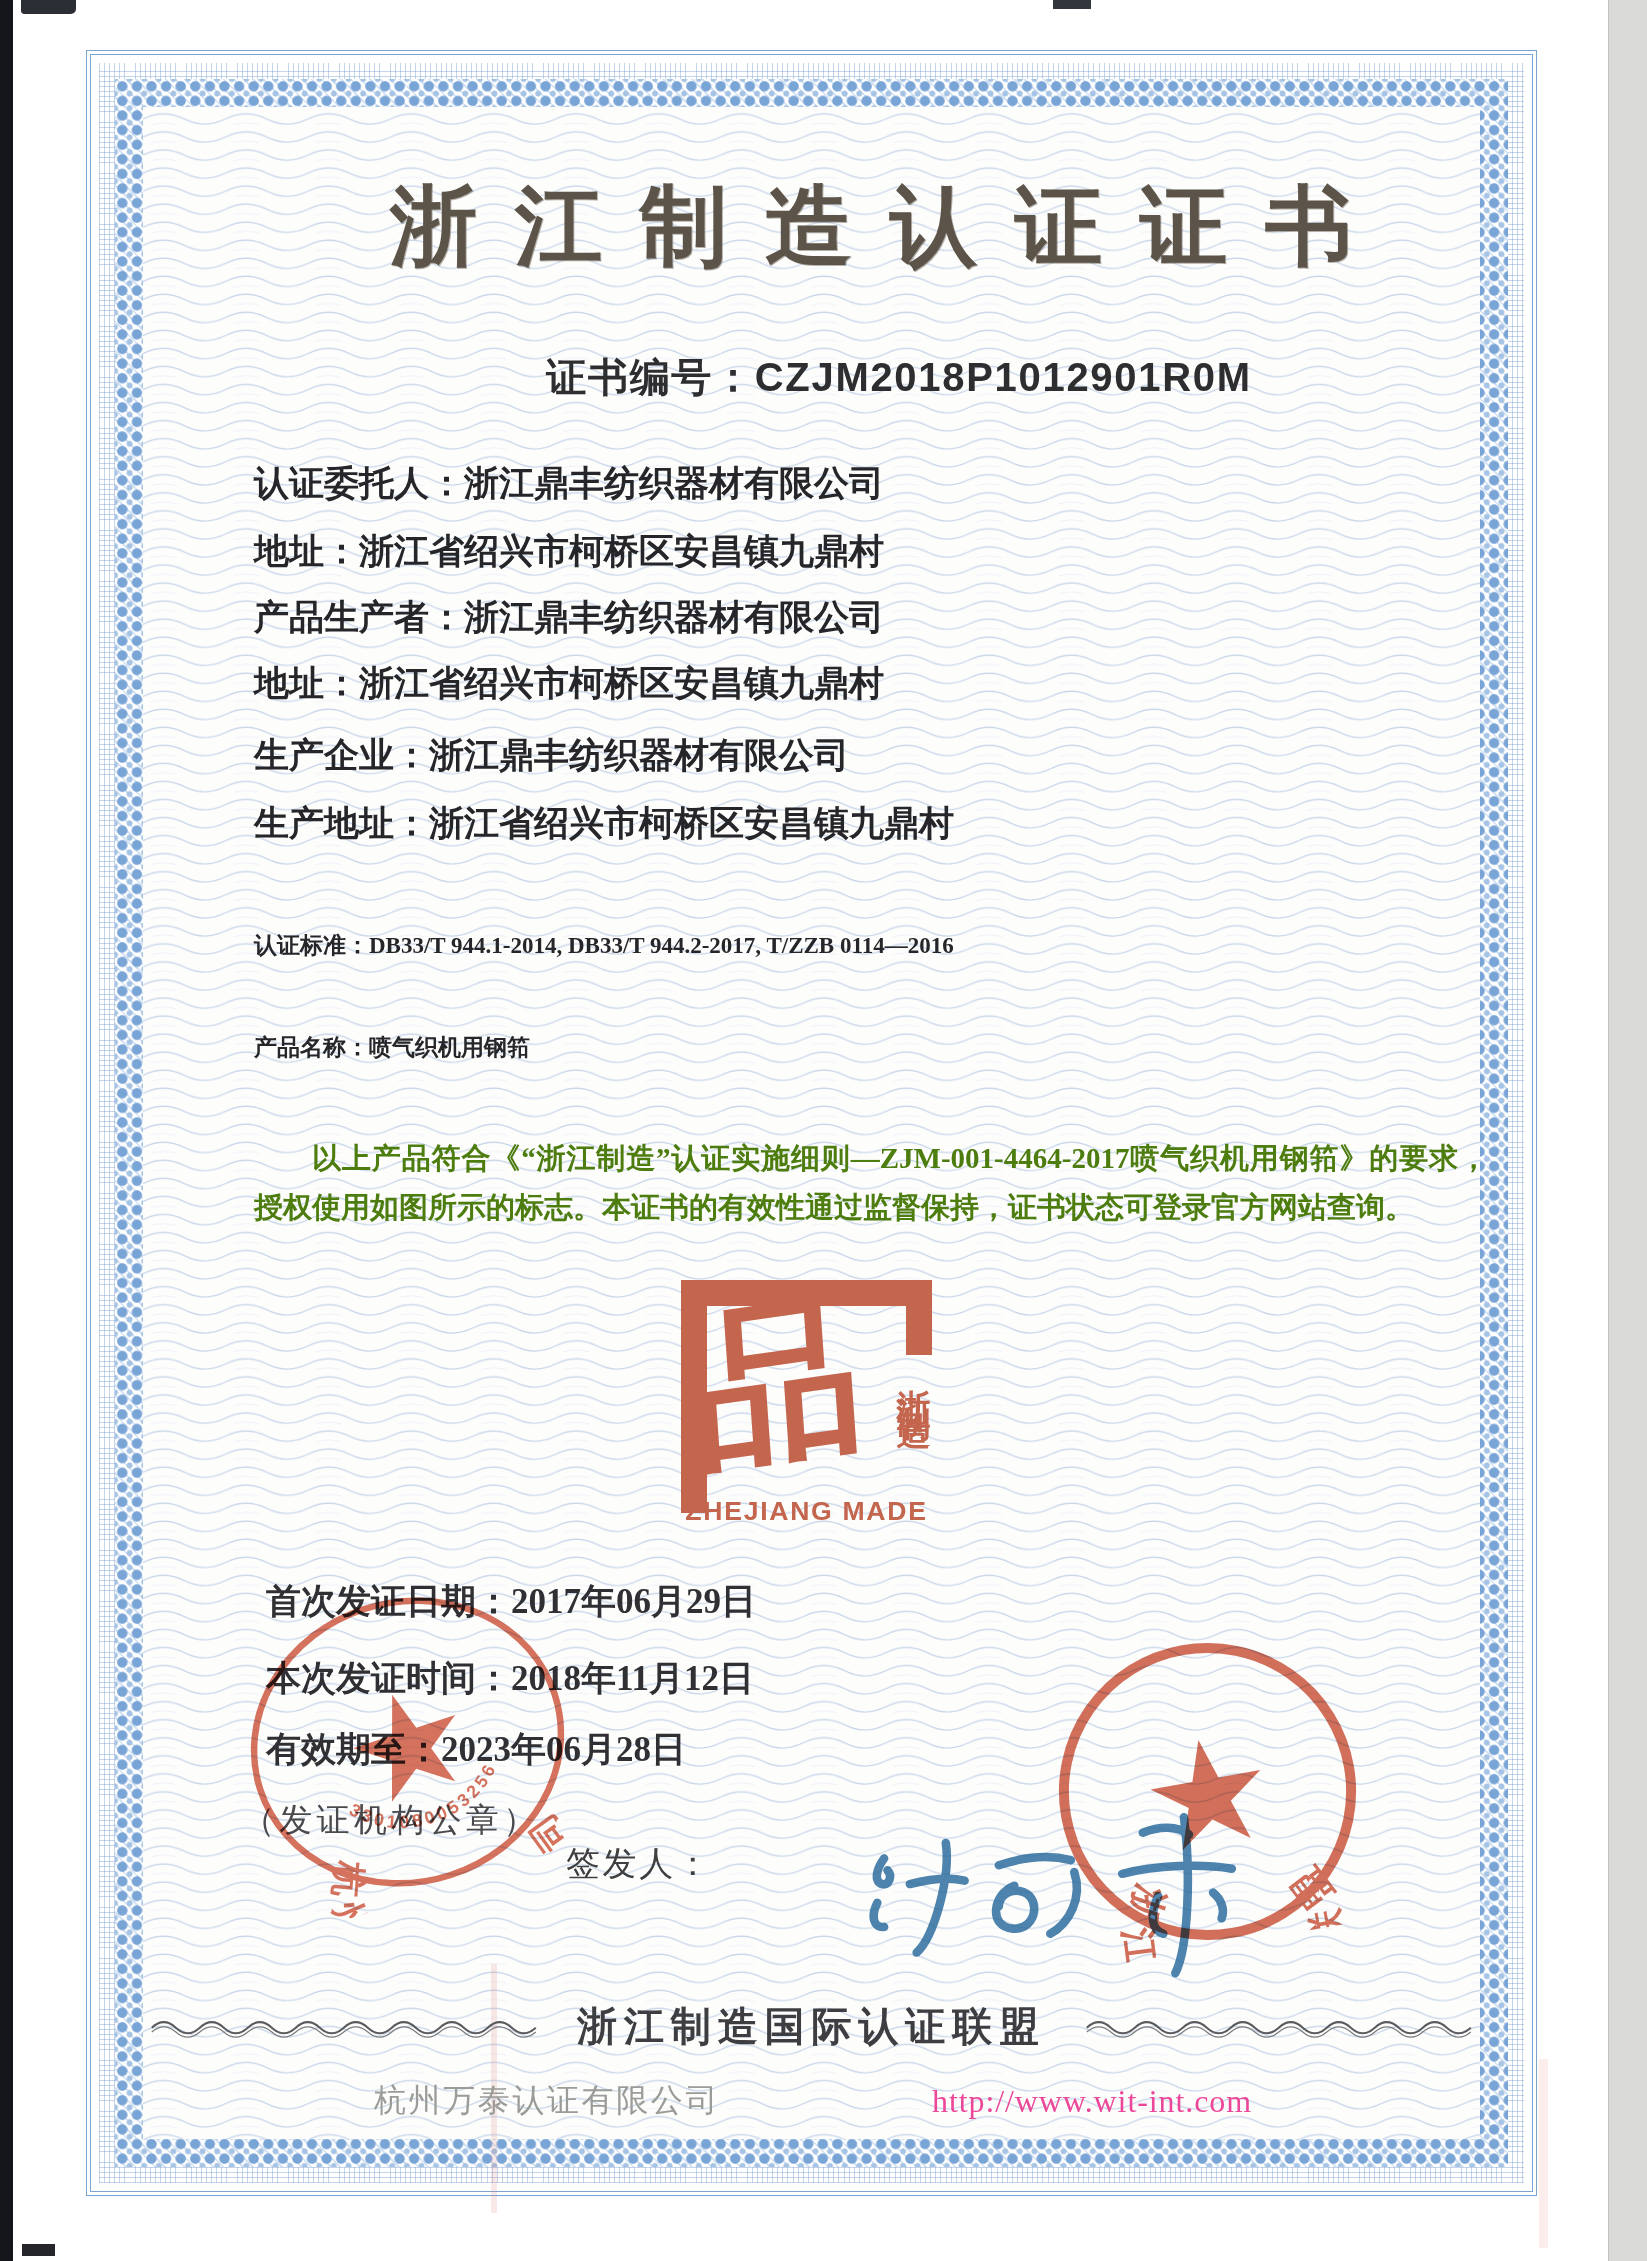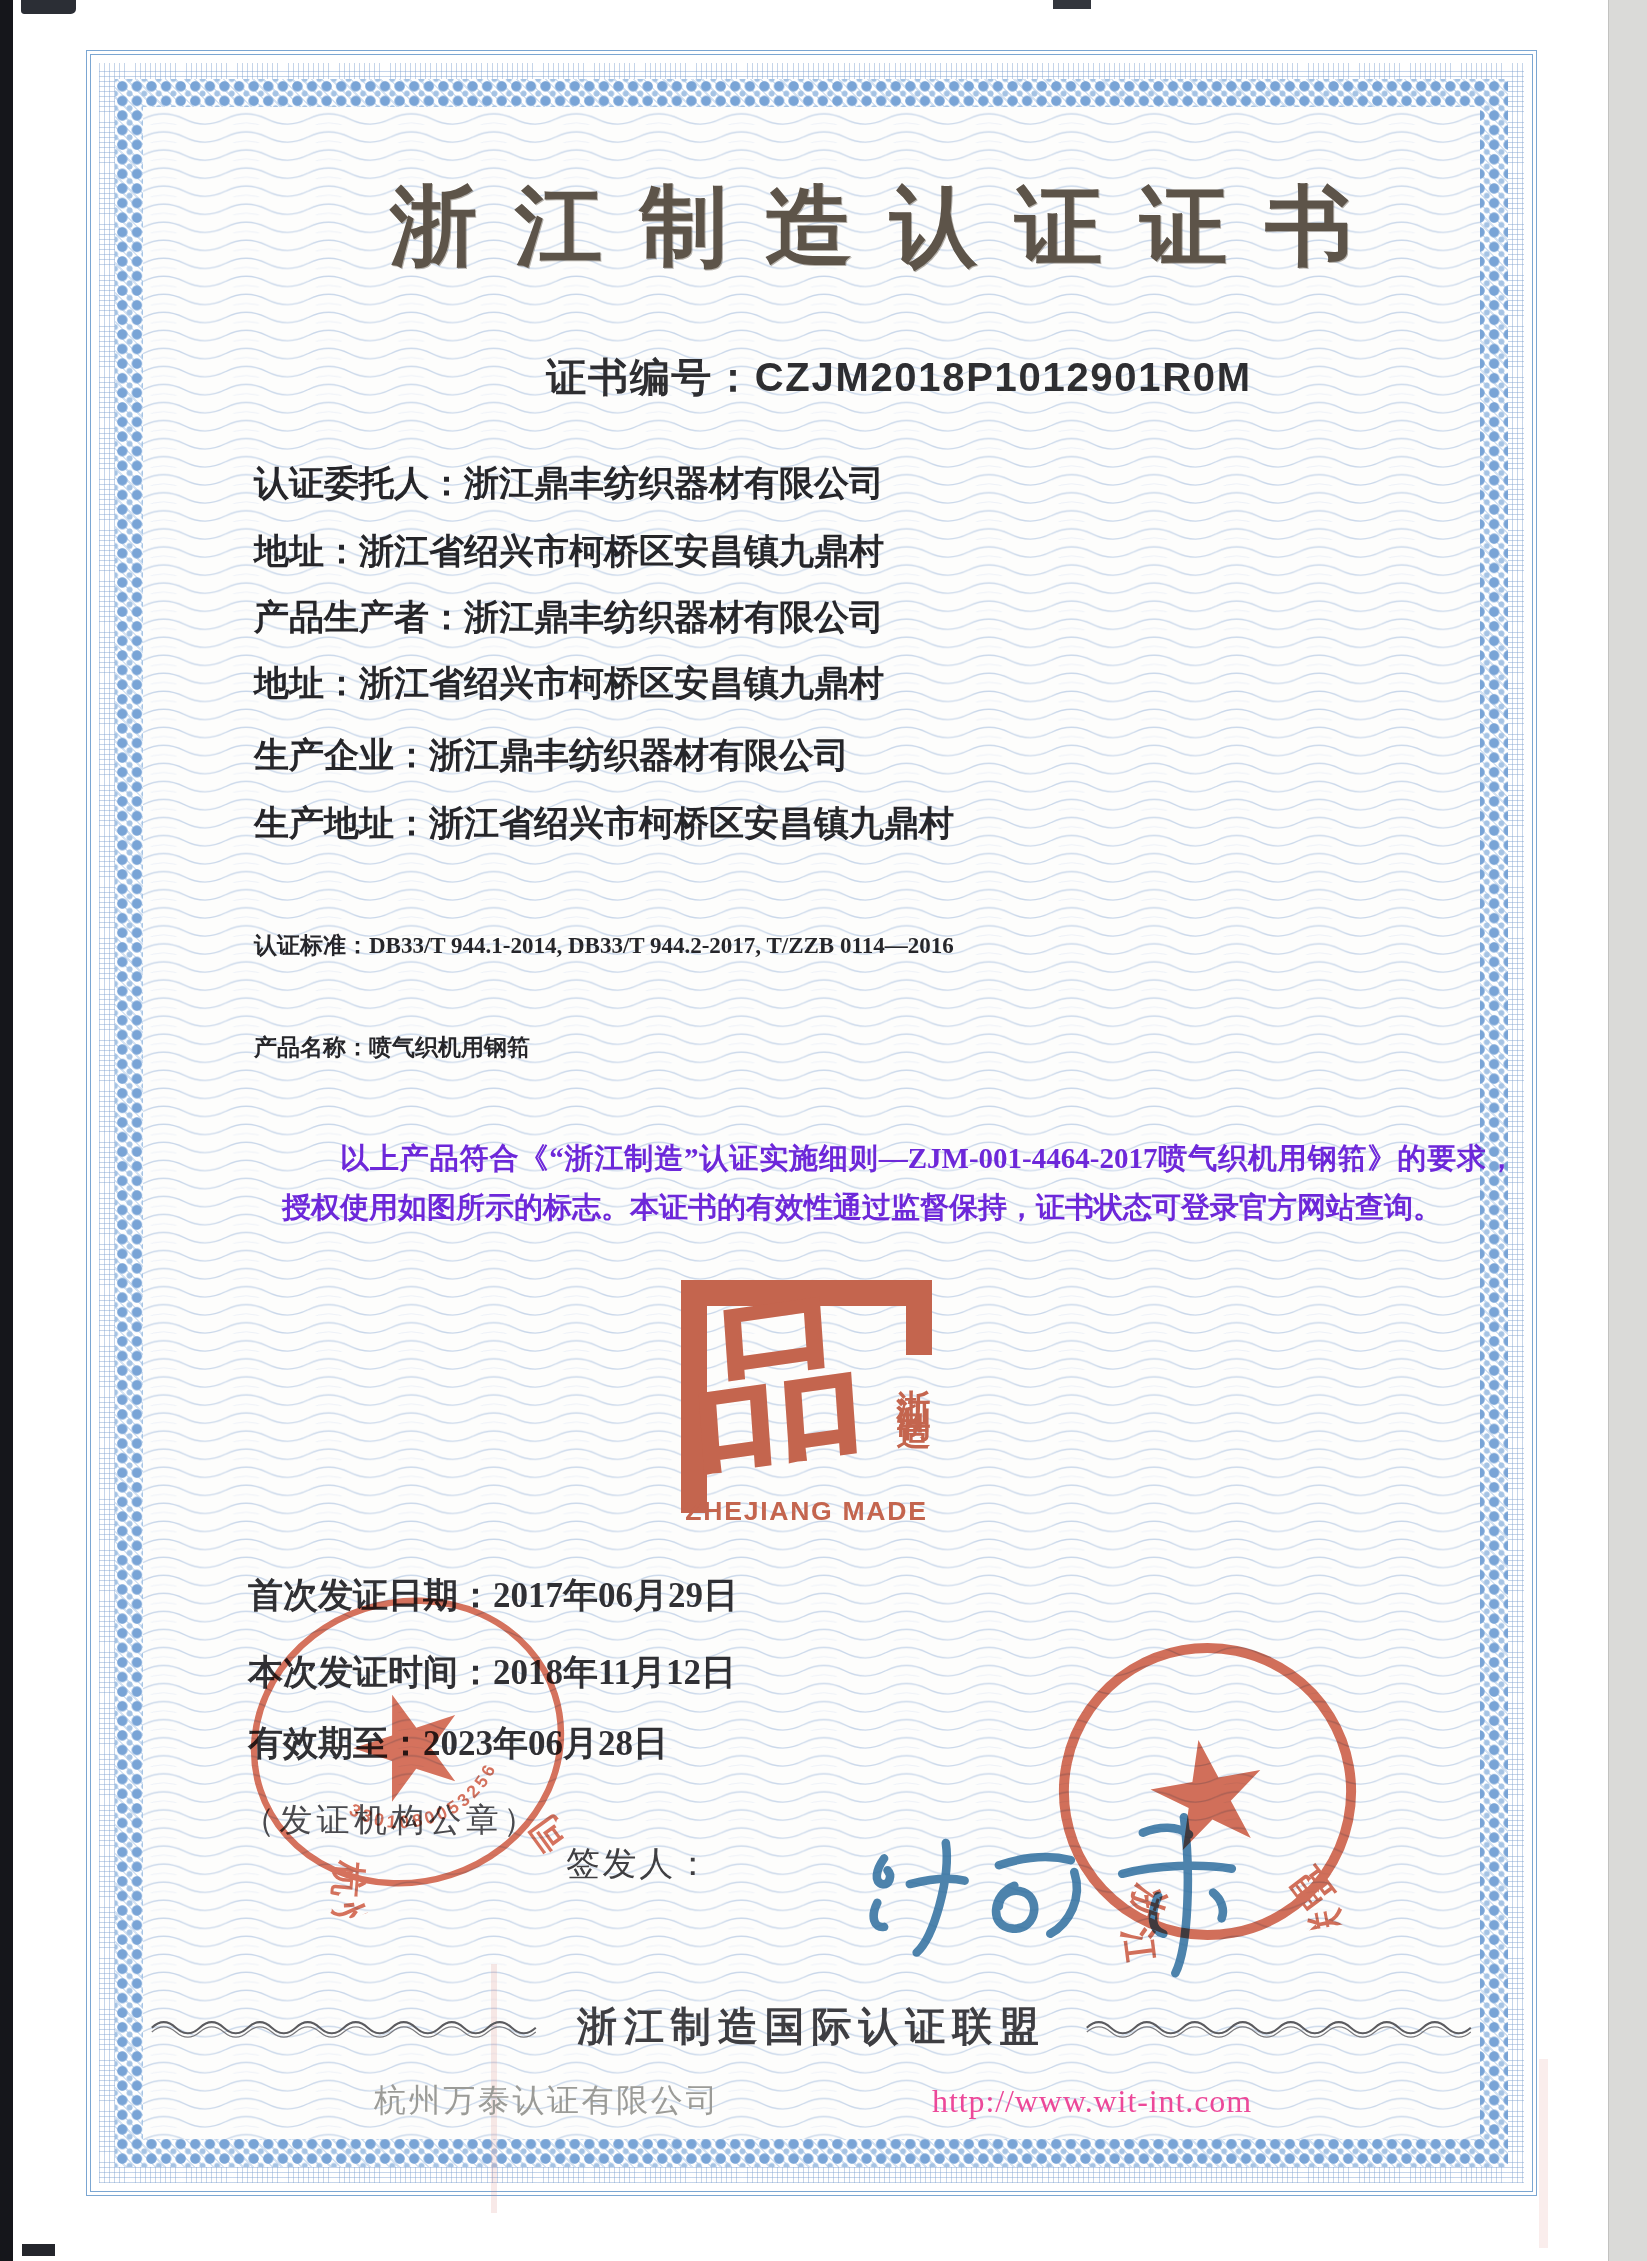--- a/index.html
+++ b/index.html
@@ -36,22 +36,22 @@
   
   .abs{position:absolute;white-space:nowrap;}
   .title{left:86px;top:168px;width:1570px;text-align:center;font-size:87px;font-weight:700;
          color:#5d5449;letter-spacing:38px;text-indent:38px;
          text-shadow:0.9px 0.9px 0 rgba(93,84,73,.45);}
   .certno{left:86px;top:350px;width:1626px;text-align:center;font-size:40px;font-weight:600;
           color:#2e2e31;font-family:"Liberation Sans","DejaVu Sans",sans-serif;letter-spacing:1.7px;}
   .field{left:254px;font-size:35px;font-weight:700;color:#26262a;}
   .spec{left:254px;font-size:23px;font-weight:700;color:#26262a;margin-top:28px;}
   .para{left:254px;top:1134px;width:1234px;white-space:normal;font-size:29px;line-height:49px;
-        text-align:justify;text-indent:2em;font-weight:600;color:#6d28d9;margin-left:28px;}
-  .date{left:248px;font-size:35px;font-weight:700;color:#303034;}
+        text-align:justify;text-indent:2em;font-weight:600;color:#4d7c0f;}
+  .date{left:266px;font-size:35px;font-weight:700;color:#303034;margin-top:6px;}
   .sealnote{left:242px;top:1798px;font-size:33px;font-weight:400;color:#4a4a4e;letter-spacing:4.3px;}
   .signer{left:566px;top:1841px;font-size:34px;font-weight:500;color:#3f3f42;letter-spacing:2.6px;}
   .alliance-line{left:86px;top:1999px;width:1451px;text-align:center;font-size:40px;font-weight:700;
                  color:#3e3e42;letter-spacing:6.9px;}
   .footer-company{left:374px;top:2079px;font-size:32px;color:#9b9b97;letter-spacing:2.6px;}
   .footer-url{left:932px;top:2083px;font-size:32px;color:#ec4899;letter-spacing:0.9px;}
 
   
   .logo{position:absolute;left:678px;top:1280px;width:266px;height:257px;}
   .logo .bar{position:absolute;background:#c4654e;}

